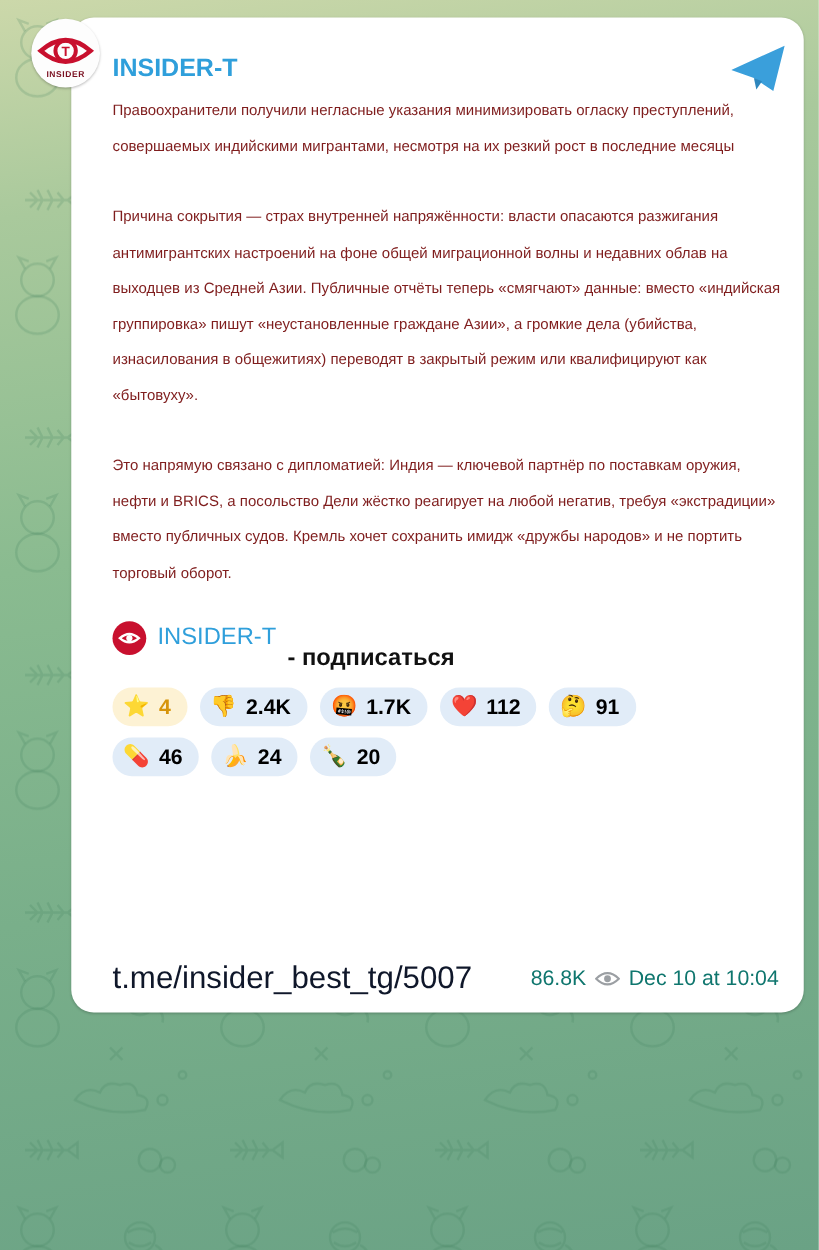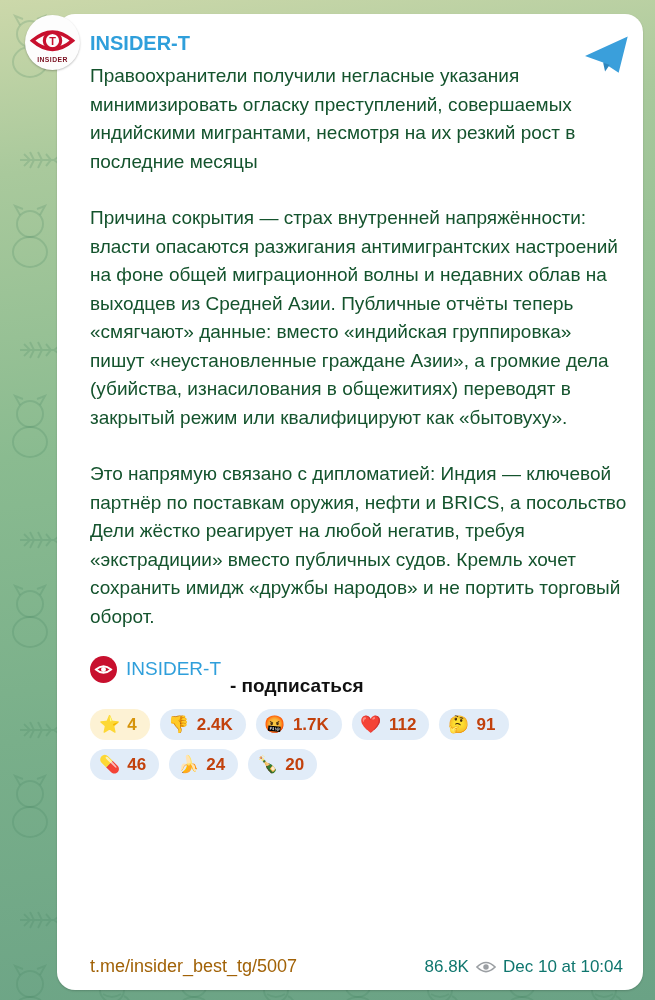--- a/index.html
+++ b/index.html
@@ -4,56 +4,56 @@
 <style>
   * { margin:0; padding:0; box-sizing:border-box; }
   html,body { width:655px; height:1000px; overflow:hidden; }
   body {
     font-family:"Liberation Sans","DejaVu Sans",sans-serif;
     background:linear-gradient(172deg,#ccd8aa 0%,#a9c99c 16%,#8abb90 42%,#79af8a 68%,#6aa285 100%);
     position:relative;
   }
   .wallpaper-svg { position:absolute; inset:0; z-index:0; }
   .bubble {
-    position:absolute; left:57px; top:14px; width:586px; height:976px;
+    position:absolute; left:57px; top:14px; width:586px; height:796px;
     background:#ffffff; border-radius:18px; z-index:1;
     box-shadow:0 1px 2px rgba(0,0,0,.18);
-    padding:16px 20px 14px 33px;
+    padding:28px 20px 14px 33px;
   }
   .avatar {
     position:absolute; left:25px; top:15px; width:55px; height:55px;
     border-radius:50%; background:#fdfdfd; z-index:2;
     box-shadow:0 1px 2px rgba(0,0,0,.25);
     display:flex; align-items:center; justify-content:center;
   }
   .channel-title { font-size:20px; font-weight:bold; color:#2f9fdb; line-height:26px; margin-bottom:6px; }
   .send-plane { position:absolute; right:14px; top:22px; width:44px; height:40px; }
-  .post-text { width:537px; font-size:19px; line-height:28.5px; color:#14532d; }
+  .post-text { width:537px; font-size:12px; line-height:28.5px; color:#7f1d1d; }
   .post-text p { margin:0 0 28px 0; }
   .post-text p:last-child { margin-bottom:10px; }
   .signature { display:flex; align-items:center; gap:9px; margin:4px 0 12px 0; }
   .sig-logo { width:27px; height:27px; border-radius:50%; background:#c8102e; display:flex; align-items:center; justify-content:center; flex:0 0 auto; }
   .sig-name { font-size:19px; color:#2f9fdb; }
   .sig-sub { font-size:19px; font-weight:bold; color:#111;margin-top:34px; }
   .reactions { display:flex; flex-wrap:wrap; gap:9px 10px; width:480px; }
   .pill {
     display:inline-flex; align-items:center; gap:7px;
     height:31px; padding:0 13px 0 9px; border-radius:16px;
     background:#e1ecf8; cursor:pointer;
   }
   .pill .emoji { font-size:17px; line-height:1;
     font-family:"DejaVu Sans","Liberation Sans",sans-serif; }
-  .pill .count { font-size:17px; font-weight:bold; color:#c2410c; }
+  .pill .count { font-size:17px; font-weight:bold; color:#000000; }
   .pill.gold { background:#fdf2d4; }
   .pill.gold .count { color:#d6940a; }
   .bubble-footer {
     position:absolute; left:33px; right:20px; bottom:13px;
     display:flex; align-items:center; justify-content:space-between;
   }
-  .post-link { font-size:18px; color:#a16207; text-decoration:none; }
+  .post-link { font-size:25px; color:#0f172a; text-decoration:none; }
   .meta { display:flex; align-items:center; gap:7px; color:#0f766e; font-size:17px; }
   .eye-icon-svg { width:20px; height:14px; display:block; }
 </style>
 </head>
 <body>
 
 <svg class="wallpaper-svg" width="655" height="1000" xmlns="http://www.w3.org/2000/svg">
   <defs>
     <pattern id="doodle" width="164" height="190" patternUnits="userSpaceOnUse">
       <g fill="none" stroke="#3e7d58" stroke-opacity="0.20" stroke-width="2">

